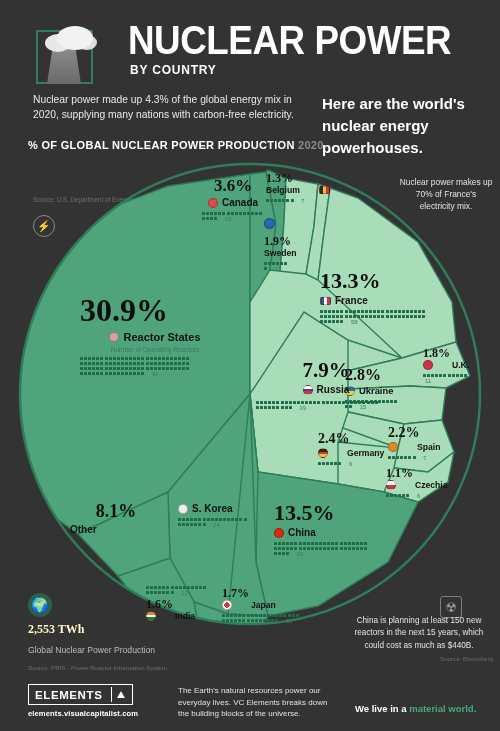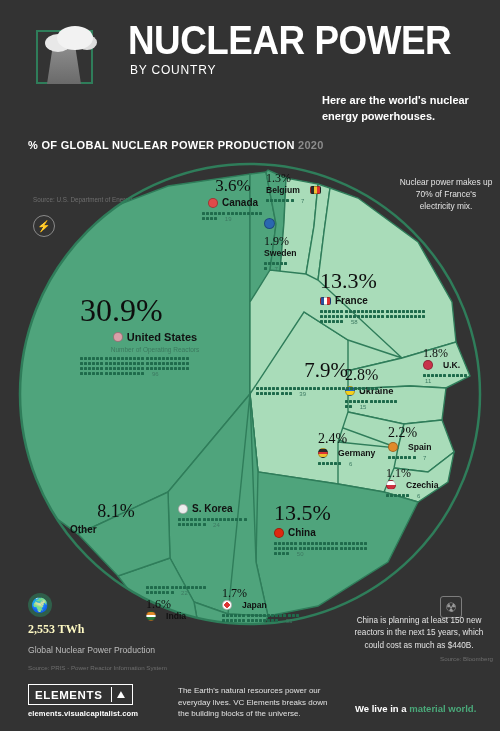--- a/index.html
+++ b/index.html
@@ -34,31 +34,31 @@
 
   .title {
     position:absolute; left:128px; top:18px;
     font-size:40px; font-weight:bold; letter-spacing:-0.5px;
     font-family:"Liberation Sans Narrow","Liberation Sans",sans-serif;
     transform:scaleX(0.92); transform-origin:left top;
     color:#ffffff;
   }
   .subtitle {
     position:absolute; left:130px; top:63px;
-    font-size:12px; font-weight:normal; letter-spacing:0.8px;
+    font-size:12px; font-weight:bold; letter-spacing:0.8px;
     color:#ffffff;
   }
 
   .intro {
     position:absolute; left:33px; top:93px; width:270px;
     font-size:10.3px; line-height:1.45; color:#e8e8e8;
   }
   .intro-right {
     position:absolute; left:322px; top:93px; width:160px;
-    font-size:11px; line-height:1.45; font-weight:bold; color:#ffffff;
+    font-size:15px; line-height:1.45; font-weight:bold; color:#ffffff;
   }
 
   .section-title {
     position:absolute; left:28px; top:139px;
     font-size:11px; font-weight:bold; letter-spacing:0.3px;
     color:#ffffff;
   }
   .section-title .year { color:#8c8c8c; font-weight:bold; }
 
   
@@ -97,28 +97,28 @@
     font-size:13px; color:#9a9a9a;
   }
 
   
   .pie-wrap { position:absolute; left:18px; top:162px; width:464px; height:464px; }
   .pie-svg { display:block; }
 
   .cell-label { position:absolute; }
   .pct {
     font-family:"Liberation Serif", serif;
-    font-weight:normal; color:#0e0e0e; line-height:1;
+    font-weight:bold; color:#0e0e0e; line-height:1;
     white-space:nowrap;
   }
   .cname {
     font-size:10px; font-weight:bold; color:#111111;
     white-space:nowrap; display:flex; align-items:center; gap:4px;
   }
-  .cname.small { font-size:8.6px; gap:10px; }
+  .cname.small { font-size:8.6px; gap:19px; }
   .flag {
     width:10px; height:10px; border-radius:50%;
     display:inline-block; flex:0 0 auto;
     border:0.5px solid rgba(0,0,0,0.28);
   }
   .flag.sq { border-radius:2px; width:11px; height:8px; }
 
   .dots { line-height:0; margin-top:4px; max-width:100%; }
   .dots i {
     display:inline-block; width:3px; height:3px; margin:0 1.1px 1.6px 0;
@@ -193,20 +193,21 @@
       <div class="plant-frame"></div>
       <div class="tower"></div>
       <div class="steam2"></div>
       <div class="steam3"></div>
       <div class="steam1"></div>
     </div>
     <div class="title">NUCLEAR POWER</div>
     <div class="subtitle">BY COUNTRY</div>
   </div>
 
+  <div class="intro">Nuclear power made up 4.3% of the global energy mix in 2020, supplying many nations with carbon-free electricity.</div>
   <div class="intro-right">Here are the world's nuclear energy powerhouses.</div>
 
   <div class="section-title">
     <span>% OF GLOBAL NUCLEAR POWER PRODUCTION</span>
     <span class="year">2020</span>
   </div>
 
   <div class="left-note-src">Source: U.S. Department of Energy</div>
   <div class="bolt-badge">⚡</div>
 
@@ -261,21 +262,21 @@
         <path d="M 152,396 L 176,440 L 180,462 L 120,440 L 100,414 Z" fill="#4fa47c"></path>
         <path d="M 60,372 L 150,330 L 152,396 L 100,414 Z" fill="#4fa47c"></path>
       </g>
       <circle cx="232" cy="232" r="230" fill="none" stroke="#2f7d5a" stroke-width="2.5"></circle>
     </svg>
 
     <div class="cell-label" style="left:62px; top:132px; width:150px;">
       <div class="pct" style="font-size:32px;">30.9%</div>
       <div class="cname" style="margin-top:5px; font-size:11px; justify-content:center;">
         <span class="flag" style="background:#d9a0a8;"></span>
-        <span>United States</span>
+        <span>Reactor States</span>
       </div>
       <div class="reactor-cap" style="text-align:center;">Number of Operating Reactors</div>
       <div class="dots" style="width:112px;">
         <i></i><i></i><i></i><i></i><i></i><i></i><i></i><i></i><i></i><i></i><i></i><i></i><i></i><i></i><i></i><i></i><i></i><i></i><i></i><i></i><i></i><i></i><i></i><i></i><i></i><i></i><i></i><i></i><i></i><i></i><i></i><i></i><i></i><i></i><i></i><i></i><i></i><i></i><i></i><i></i><i></i><i></i><i></i><i></i><i></i><i></i><i></i><i></i><i></i><i></i><i></i><i></i><i></i><i></i><i></i><i></i><i></i><i></i><i></i><i></i><i></i><i></i><i></i><i></i><i></i><i></i><i></i><i></i><i></i><i></i><i></i><i></i><i></i><i></i><i></i><i></i><i></i><i></i><i></i><i></i><i></i><i></i><i></i><i></i><i></i><i></i><i></i><i></i><i></i><i></i><i></i><i></i><i></i><i></i><i></i><i></i><i></i>
         <i class="dcount">96</i>
       </div>
     </div>
 
     <div class="cell-label" style="left:170px; top:15px; width:90px;">
       <div class="pct" style="font-size:17px; text-align:center;">3.6%</div>
@@ -380,20 +381,24 @@
         <span>Czechia</span>
       </div>
       <div class="dots" style="width:46px;">
         <i></i><i></i><i></i><i></i><i></i><i></i>
         <i class="dcount">6</i>
       </div>
     </div>
 
     <div class="cell-label" style="left:238px; top:198px; width:140px;">
       <div class="pct" style="font-size:21px; text-align:center;">7.9%</div>
+      <div class="cname" style="margin-top:3px; justify-content:center;">
+        <span class="flag" style="background:linear-gradient(180deg,#fff 33%,#2a4ea8 33% 66%,#d33 66%);"></span>
+        <span>Russia</span>
+      </div>
       <div class="dots" style="width:124px; margin-top:6px;">
         <i></i><i></i><i></i><i></i><i></i><i></i><i></i><i></i><i></i><i></i><i></i><i></i><i></i><i></i><i></i><i></i><i></i><i></i><i></i><i></i><i></i><i></i><i></i><i></i><i></i><i></i><i></i><i></i><i></i><i></i><i></i><i></i><i></i><i></i><i></i><i></i><i></i><i></i><i></i>
         <i class="dcount">39</i>
       </div>
     </div>
 
     <div class="cell-label" style="left:256px; top:340px; width:120px;">
       <div class="pct" style="font-size:22px;">13.5%</div>
       <div class="cname" style="margin-top:3px;">
         <span class="flag" style="background:#de2910;"></span>

